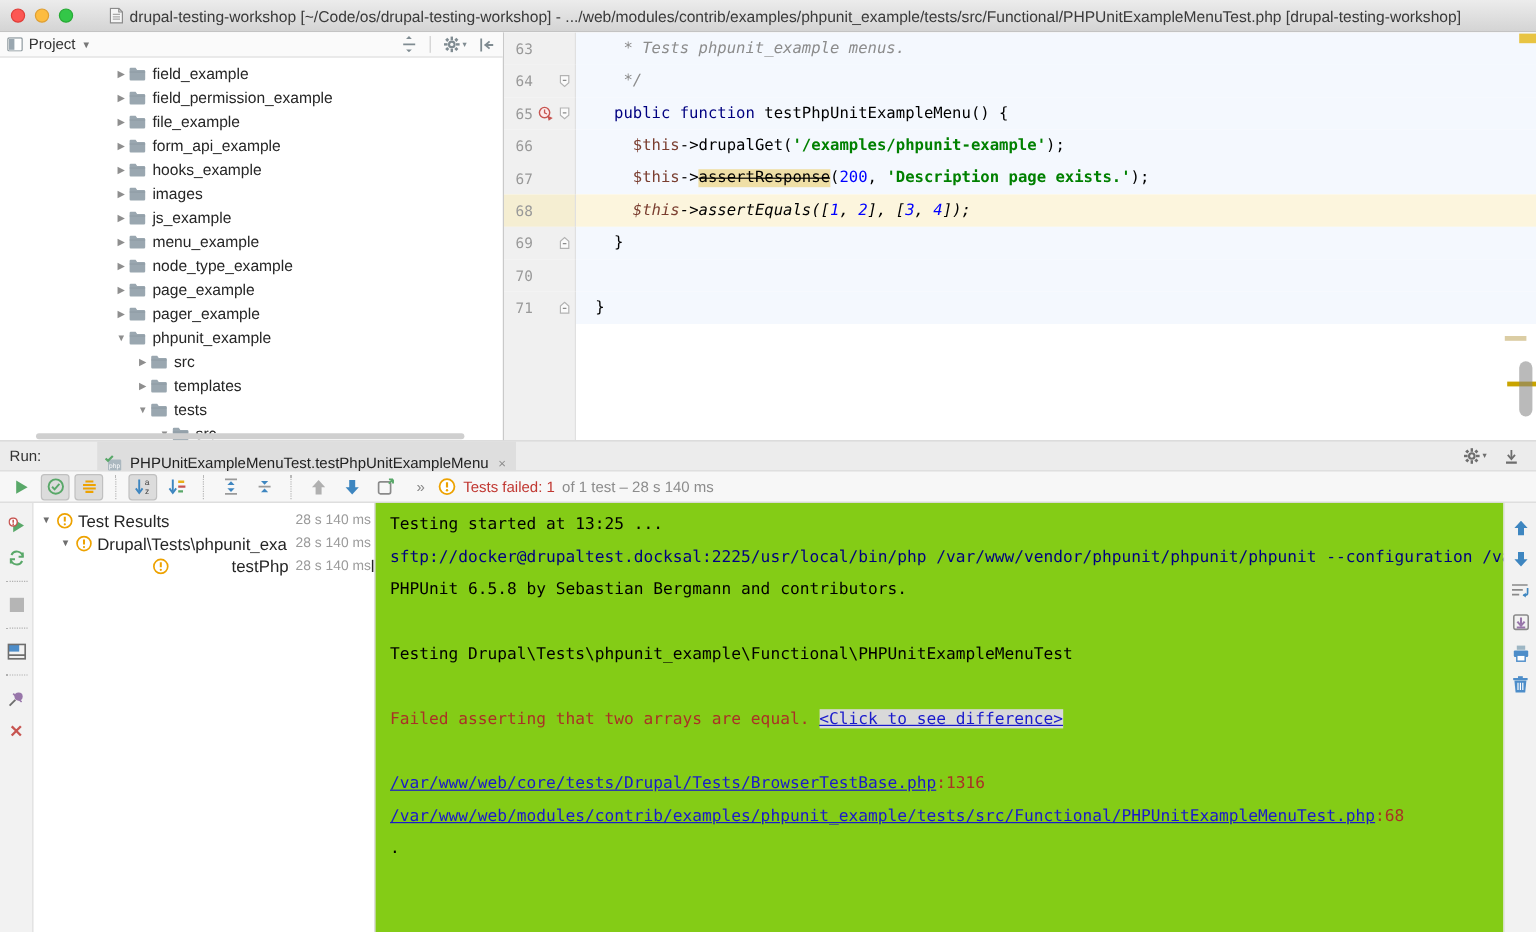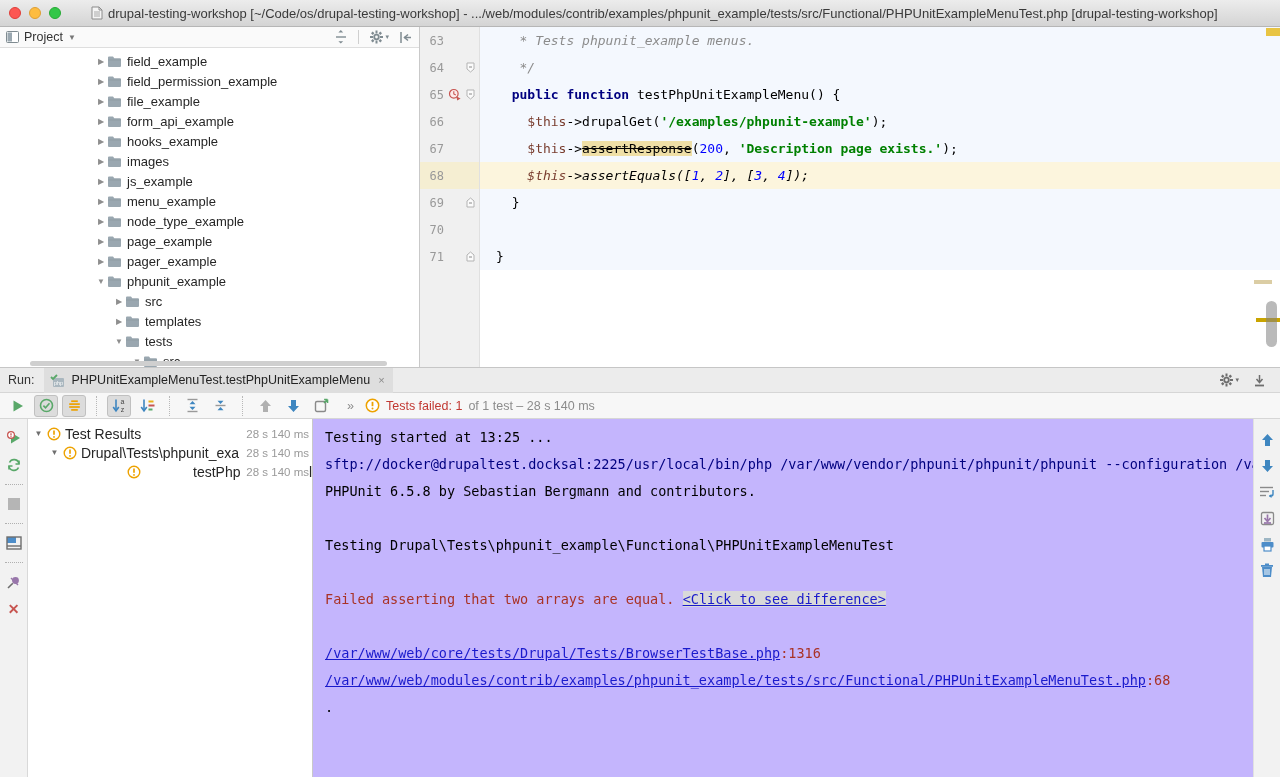--- a/index.html
+++ b/index.html
@@ -40,38 +40,38 @@
   .ed-row.filler { flex:1 1 auto; height:auto; }
   .gutter { width:60px; flex:0 0 auto; background:#f0f0f0; border-right:1px solid #e0e0e0; display:flex; align-items:center; }
   .gutter .num { width:24px; text-align:right; font-family:"DejaVu Sans Mono", monospace; font-size:12px; color:#999; }
   .gutter .gicon { width:20px; display:flex; justify-content:center; }
   .gutter .gfold { width:13px; display:flex; justify-content:center; }
   .gutter.hl { background:#f5eed2; }
   .code { flex:1; font-family:"DejaVu Sans Mono", monospace; font-size:13px; line-height:27px; white-space:pre; padding-left:16px; overflow:hidden; }
   .code.bg-blue { background:#f4f8fe; }
   .code.bg-hl { background:#fcf5dd;font-style:italic; }
   .code.bg-white { background:#ffffff; }
-  .tok-kw { color:#000080; font-weight:bold; }
+  .tok-kw { color:#000080; font-weight:normal; }
   .tok-str { color:#008000; font-weight:bold; }
   .tok-num { color:#0000ff; }
   .tok-cmt { color:#8c8c8c; font-style:italic;margin-top:45px; }
   .tok-var { color:#7a3e30;text-align:right; }
   .tok-dep { color:#000; text-decoration:line-through; background:#efdfa6; }
   .tok-plain { color:#000; }
 
   #ed-stripe-top { position:absolute; top:1px; right:0; width:14px; height:8px; background:#e8c443; }
   #ed-mark-tan { position:absolute; top:253px; right:8px; width:18px; height:4px; background:#dbcda4; }
   #ed-mark-gold { position:absolute; top:291px; right:0; width:24px; height:4px; background:#c9a400; }
   #ed-thumb { position:absolute; top:274px; right:3px; width:11px; height:46px; background:rgba(130,130,130,.55); border-radius:6px; }
 
   
   #run-panel { position:absolute; top:367px; left:0; width:1280px; height:410px; border-top:1px solid #c6c6c6; display:flex; flex-direction:column; background:#fff; }
   #run-tabbar { height:25px; background:#ececec; border-bottom:1px solid #d6d6d6; display:flex; align-items:center; padding-left:8px; flex:0 0 auto; }
   #run-label { font-size:12.5px; color:#333; margin-right:10px; }
-  #run-tab { height:25px; display:flex; align-items:center; background:#dedede; padding:0 8px 0 6px; gap:6px; }
+  #run-tab { height:25px; display:flex; align-items:flex-end; background:#dedede; padding:0 8px 0 6px; gap:6px;margin-left:37px; }
   #run-tab .tab-title { font-size:12.5px; color:#222; }
   #run-tab .tab-close { color:#8b8b8b; font-size:11px; margin-left:2px; cursor:default; }
   #run-tabbar .right-icons { margin-left:auto; display:flex; align-items:center; gap:14px; padding-right:14px; }
 
   #run-toolbar { height:26px; background:#f7f7f7; border-bottom:1px solid #d6d6d6; display:flex; align-items:center; padding-left:6px; gap:4px; flex:0 0 auto; }
   .tbtn { width:24px; height:22px; display:flex; align-items:center; justify-content:center; border-radius:3px; }
   .tbtn.pressed { background:#dcdcdc; border:1px solid #c0c0c0; }
   .tb-sep { width:7px; height:20px; border-left:1px dotted #b8b8b8; margin-left:6px; }
   #run-status { display:flex; align-items:center; gap:6px; margin-left:10px; font-size:12.5px; }
   #run-status .chevrons { color:#8a8a8a; margin-right:4px; letter-spacing:1px; }
@@ -82,21 +82,21 @@
   #run-left-strip { width:28px; background:#f2f2f2; border-right:1px solid #d9d9d9; display:flex; flex-direction:column; align-items:center; padding-top:8px; flex:0 0 auto; }
   .strip-btn { width:22px; height:22px; display:flex; align-items:center; justify-content:center; margin-bottom:5px; }
   .strip-sep { width:18px; border-top:1px dotted #b0b0b0; margin:3px 0 8px 0; }
 
   #test-tree { width:285px; background:#fff; border-right:1px solid #c9c9c9; padding-top:5px; flex:0 0 auto; overflow:hidden; }
   .tt-row { height:19px; display:flex; align-items:center; position:relative; white-space:nowrap; overflow:hidden; }
   .tt-row .chev { width:13px; text-align:center; color:#6e6e6e; font-size:8px; flex:0 0 auto; }
   .tt-row .tt-label { font-size:14px; color:#262626; margin-left:4px; overflow:hidden; flex:1; }
   .tt-row .tt-dur { position:absolute; right:3px; top:0; height:19px; display:flex; align-items:center; font-size:11.5px; color:#9a9a9a; background:#fff; padding-left:5px; }
 
-  #console { flex:1; background:#c4b5fd; padding:5px 0 0 12px; overflow:hidden; font-family:"DejaVu Sans Mono", monospace; font-size:13.5px; }
+  #console { flex:1; background:#84cc16; padding:5px 0 0 12px; overflow:hidden; font-family:"DejaVu Sans Mono", monospace; font-size:13.5px; }
   .console-line { min-height:27px; line-height:27px; white-space:pre; }
   .ctok-plain { color:#000; }
   .ctok-cmd { color:#000080; }
   .ctok-err { color:#a93226; }
   .ctok-link { color:#1a1acc; text-decoration:underline; cursor:pointer; }
   .ctok-difflink { color:#1a1acc; text-decoration:underline; background:#d9d9d9; cursor:pointer; }
 
   #run-right-strip { width:27px; background:#f2f2f2; border-left:1px solid #e0e0e0; display:flex; flex-direction:column; align-items:center; padding-top:10px; flex:0 0 auto; }
   #run-right-strip .strip-btn { margin-bottom:4px; }
 

